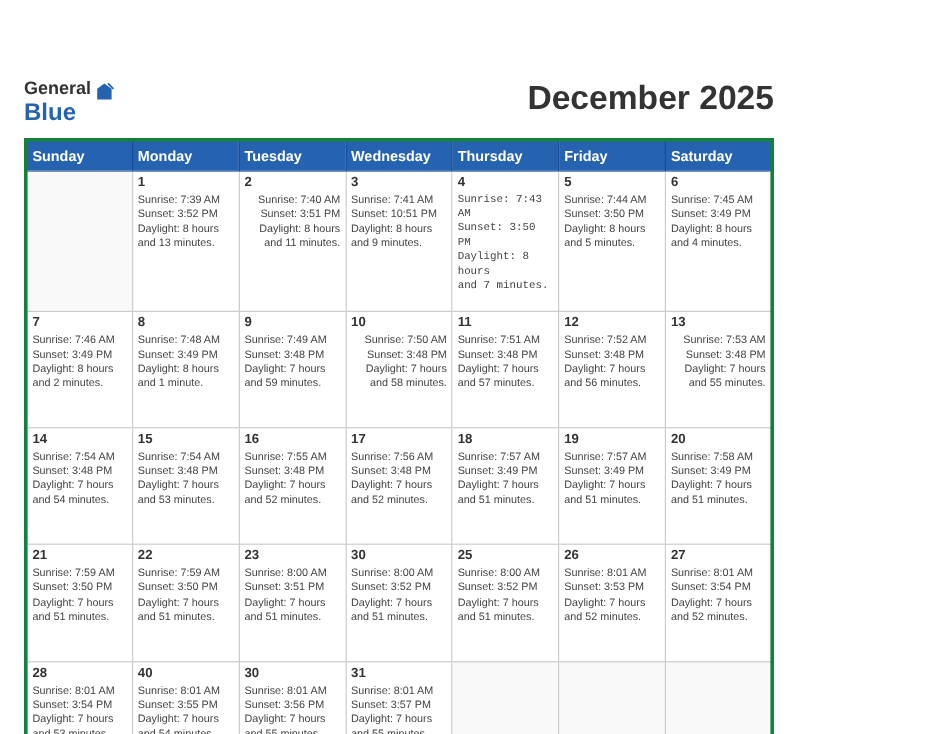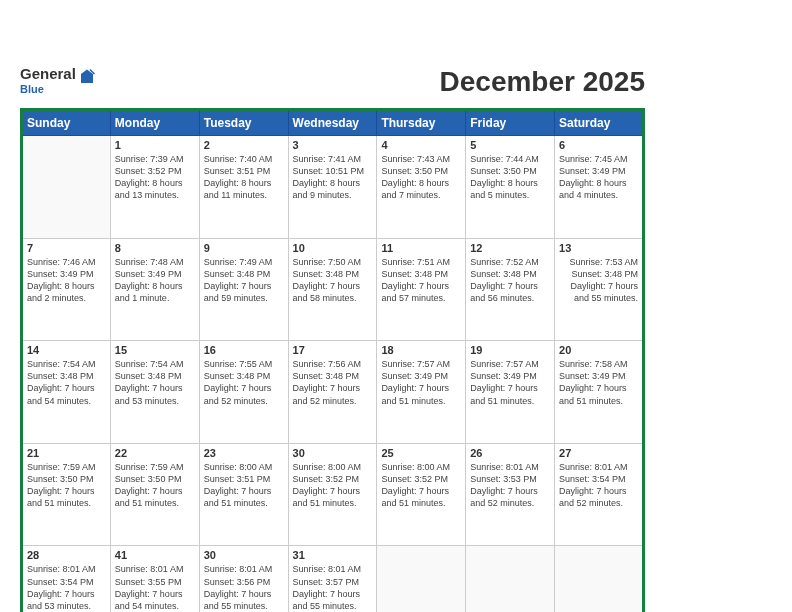--- a/index.html
+++ b/index.html
@@ -32,21 +32,21 @@
       display: flex;
       flex-direction: column;
       line-height: 1.1;
     }
     .logo-general {
       font-size: 15px;
       font-weight: bold;
       color: #333;
     }
     .logo-blue {
-      font-size: 11px;
+      font-size: 20px;
       font-weight: bold;
       color: #2563b0;
     }
     .logo-icon {
       width: 18px;
       height: 18px;
       margin-left: 2px;
       align-self: flex-start;
       margin-top: 2px;
     }
@@ -142,35 +142,35 @@
           <td class="empty-cell"></td>
           <td>
             <span class="day-num">1</span>
             <div class="cell-info" style="white-space: pre-line;">Sunrise: 7:39 AM
 Sunset: 3:52 PM
 Daylight: 8 hours
 and 13 minutes.</div>
           </td>
           <td>
             <span class="day-num">2</span>
-            <div class="cell-info" style="white-space: pre-line;">Sunrise: 7:40 AM
+            <div class="cell-info" style="white-space: pre-line; text-align: right;">Sunrise: 7:40 AM
 Sunset: 3:51 PM
 Daylight: 8 hours
 and 11 minutes.</div>
           </td>
           <td>
             <span class="day-num">3</span>
             <div class="cell-info" style="white-space: pre-line;">Sunrise: 7:41 AM
 Sunset: 10:51 PM
 Daylight: 8 hours
 and 9 minutes.</div>
           </td>
           <td>
             <span class="day-num">4</span>
-            <div class="cell-info" style="white-space: pre-line;">Sunrise: 7:43 AM
+            <div class="cell-info" style="white-space: pre-line; font-family: Liberation Mono, monospace;">Sunrise: 7:43 AM
 Sunset: 3:50 PM
 Daylight: 8 hours
 and 7 minutes.</div>
           </td>
           <td>
             <span class="day-num">5</span>
             <div class="cell-info" style="white-space: pre-line;">Sunrise: 7:44 AM
 Sunset: 3:50 PM
 Daylight: 8 hours
 and 5 minutes.</div>
@@ -200,21 +200,21 @@
           </td>
           <td>
             <span class="day-num">9</span>
             <div class="cell-info" style="white-space: pre-line;">Sunrise: 7:49 AM
 Sunset: 3:48 PM
 Daylight: 7 hours
 and 59 minutes.</div>
           </td>
           <td>
             <span class="day-num">10</span>
-            <div class="cell-info" style="white-space: pre-line;">Sunrise: 7:50 AM
+            <div class="cell-info" style="white-space: pre-line; text-align: right;">Sunrise: 7:50 AM
 Sunset: 3:48 PM
 Daylight: 7 hours
 and 58 minutes.</div>
           </td>
           <td>
             <span class="day-num">11</span>
             <div class="cell-info" style="white-space: pre-line;">Sunrise: 7:51 AM
 Sunset: 3:48 PM
 Daylight: 7 hours
 and 57 minutes.</div>
@@ -338,21 +338,21 @@
         </tr>
         <tr>
           <td>
             <span class="day-num">28</span>
             <div class="cell-info" style="white-space: pre-line;">Sunrise: 8:01 AM
 Sunset: 3:54 PM
 Daylight: 7 hours
 and 53 minutes.</div>
           </td>
           <td>
-            <span class="day-num">41</span>
+            <span class="day-num">40</span>
             <div class="cell-info" style="white-space: pre-line;">Sunrise: 8:01 AM
 Sunset: 3:55 PM
 Daylight: 7 hours
 and 54 minutes.</div>
           </td>
           <td>
             <span class="day-num">30</span>
             <div class="cell-info" style="white-space: pre-line;">Sunrise: 8:01 AM
 Sunset: 3:56 PM
 Daylight: 7 hours

